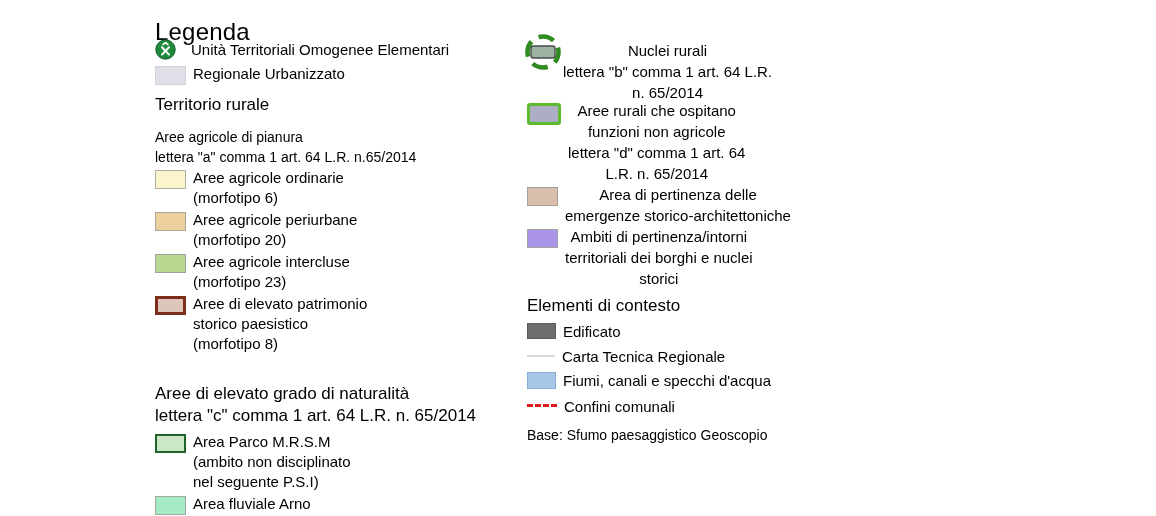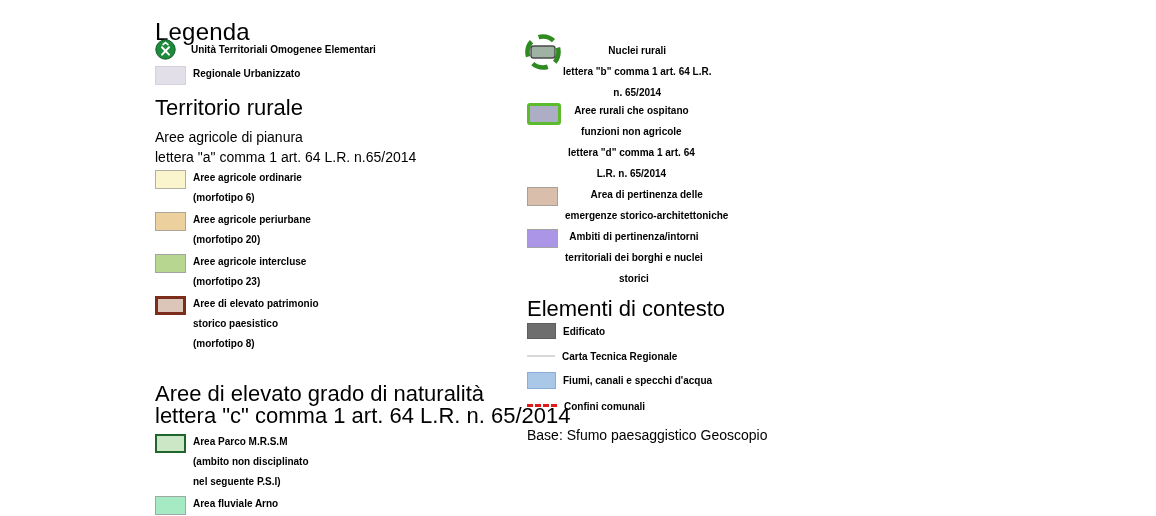--- a/index.html
+++ b/index.html
@@ -8,26 +8,26 @@
     background:#ffffff;
     font-family:"Liberation Sans", sans-serif;
     color:#000000;
     position:relative;
     overflow:hidden;
   }
   .title {
     position:absolute; left:155px; top:18px;
     font-size:24px; letter-spacing:0.2px;
   }
-  .heading { position:absolute; font-size:22px; white-space:pre-line; }
+  .heading { position:absolute; font-size:17px; white-space:pre-line; }
   .subheading { position:absolute; font-size:14px; line-height:20px; white-space:pre-line; }
   .row { position:absolute; left:155px; display:flex; align-items:flex-start; width:420px; }
   .row.r { left:527px; width:360px;text-align:center; }
   .row.center { align-items:center; }
-  .lbl { font-size:10px; line-height:20px; white-space:pre-line;font-weight:bold; }
+  .lbl { font-size:15px; line-height:20px; white-space:pre-line; }
   .r .lbl { line-height:21px; }
   .sym { flex:none; margin-right:7px; }
   
   .sw { width:29px; height:17px; border:1px solid #a6a6a6; margin-top:2px; }
   
   .sw-urbanizzato { background:#e3dfe9; border:1px solid #d5d1de; }
   .sw-ordinarie   { background:#faf5cd; border:1px solid #b3b0a3; }
   .sw-periurbane  { background:#ecd09e; border:1px solid #aaa69b; }
   .sw-intercluse  { background:#b7d791; border:1px solid #a3a3a3; }
   .sw-patrimonio  { background:#dcc6ba; border:3px solid #7d2d1c; width:25px; height:13px; }

